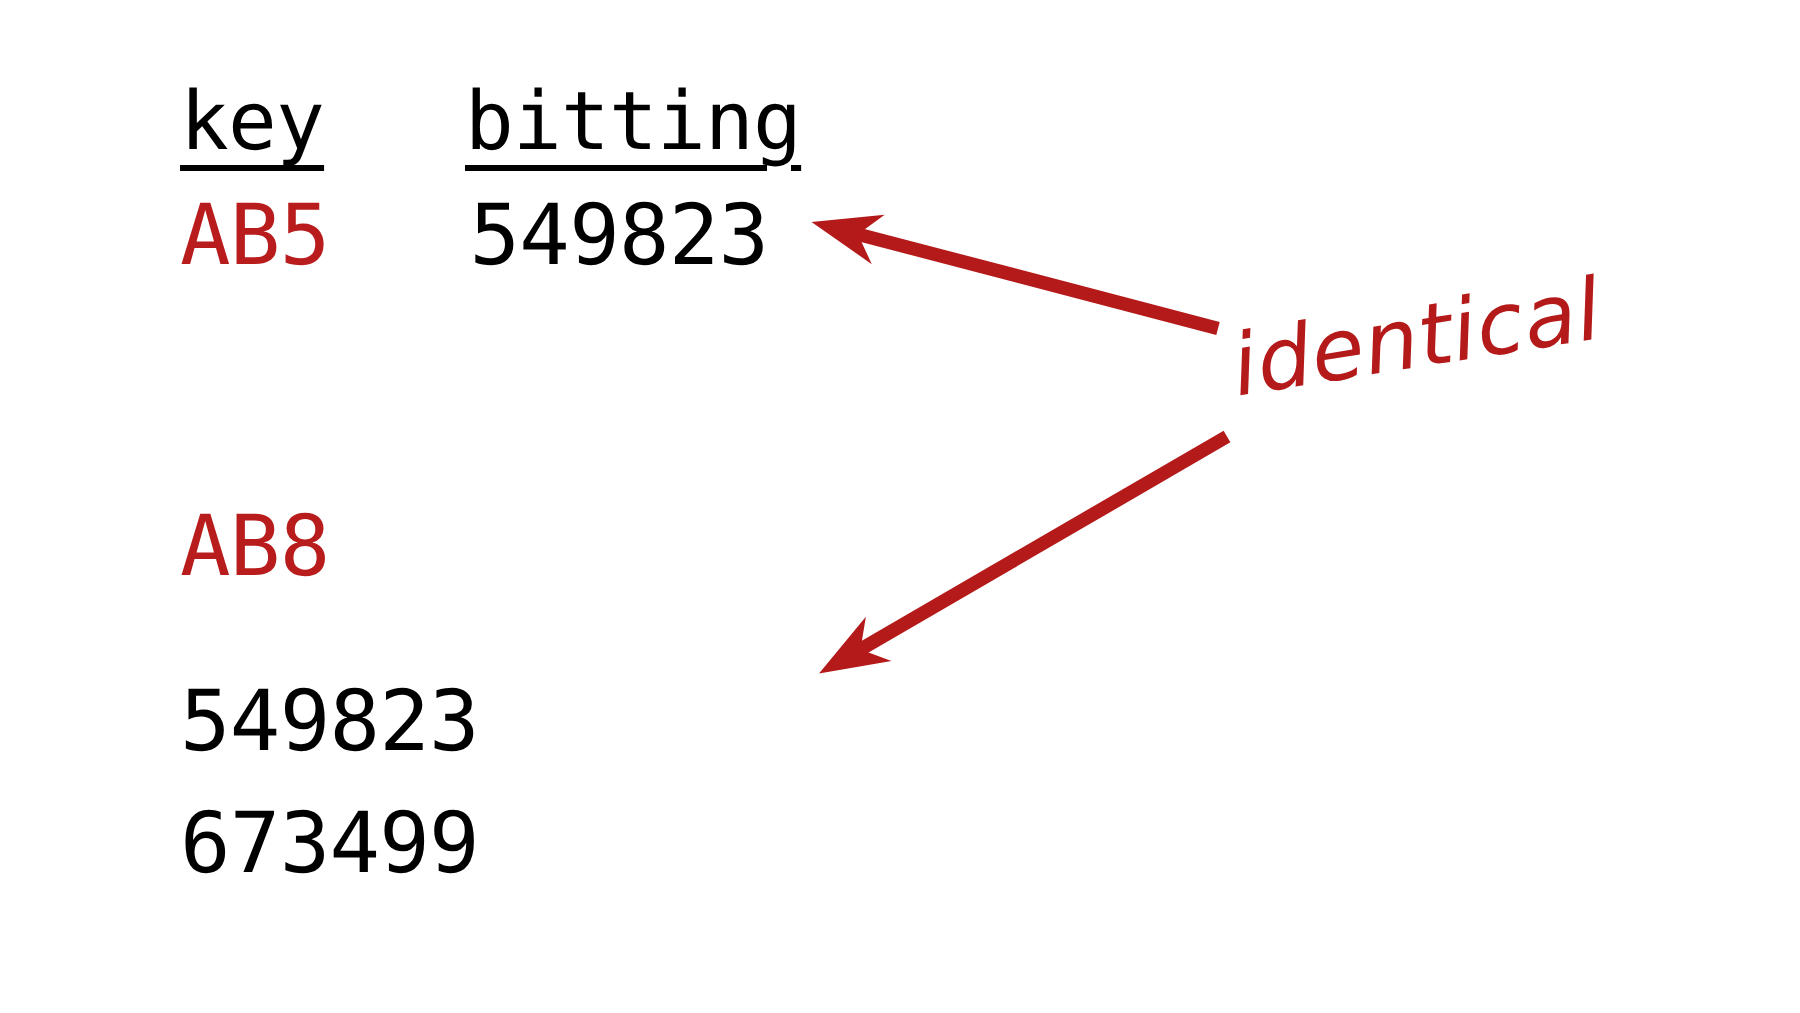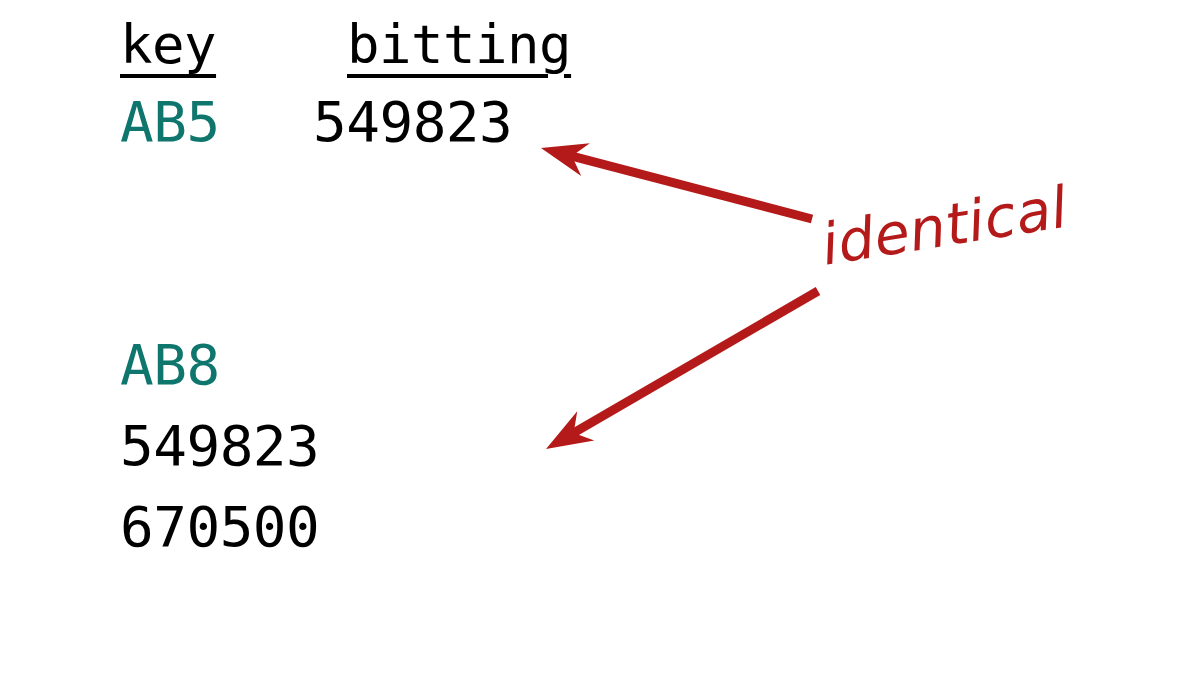--- a/index.html
+++ b/index.html
@@ -25,39 +25,39 @@
     width: 470px;
   }
 
   .trow {
     display: flex;
     align-items: baseline;
     height: 81px;
   }
   .trow.header-row {
     height: 76px;
-    gap: 37px;
   }
 
   .cell-key {
     width: 193px;
     flex: 0 0 193px;
     font-size: 56px;
     line-height: 1;
-    color: #0f766e;
+    color: #b91c1c;
     letter-spacing: -0.5px;
     white-space: pre;
   }
   .cell-bitting {
     flex: 0 0 auto;
     font-size: 56px;
     line-height: 1;
     color: #000000;
     letter-spacing: -0.5px;
     white-space: pre;
+    margin-top: 36px;
   }
 
   
   .header-row .cell-key,
   .header-row .cell-bitting {
     font-size: 54px;
     text-decoration: underline;
     text-decoration-thickness: 4px;
     text-underline-offset: 11px;
     color: #000000;
@@ -120,21 +120,21 @@
     <div class="trow">
       <div class="cell-key">AB8</div>
     </div>
 
     <div class="trow">
       <div class="cell-bitting">549823</div>
     </div>
 
 
     <div class="trow">
-      <div class="cell-bitting">670500</div>
+      <div class="cell-bitting">673499</div>
     </div>
 
   </div>
 
   <div id="annotation-layer">
     <svg viewBox="0 0 1200 675" xmlns="http://www.w3.org/2000/svg">
       <g id="arrow-group-top">
 
         <path id="shaft-top" stroke-linecap="butt" fill="none" stroke-width="9" d="M 812 219 L 570.0205416932071 155.60316774988084" stroke="#B51A1A"></path>
 

